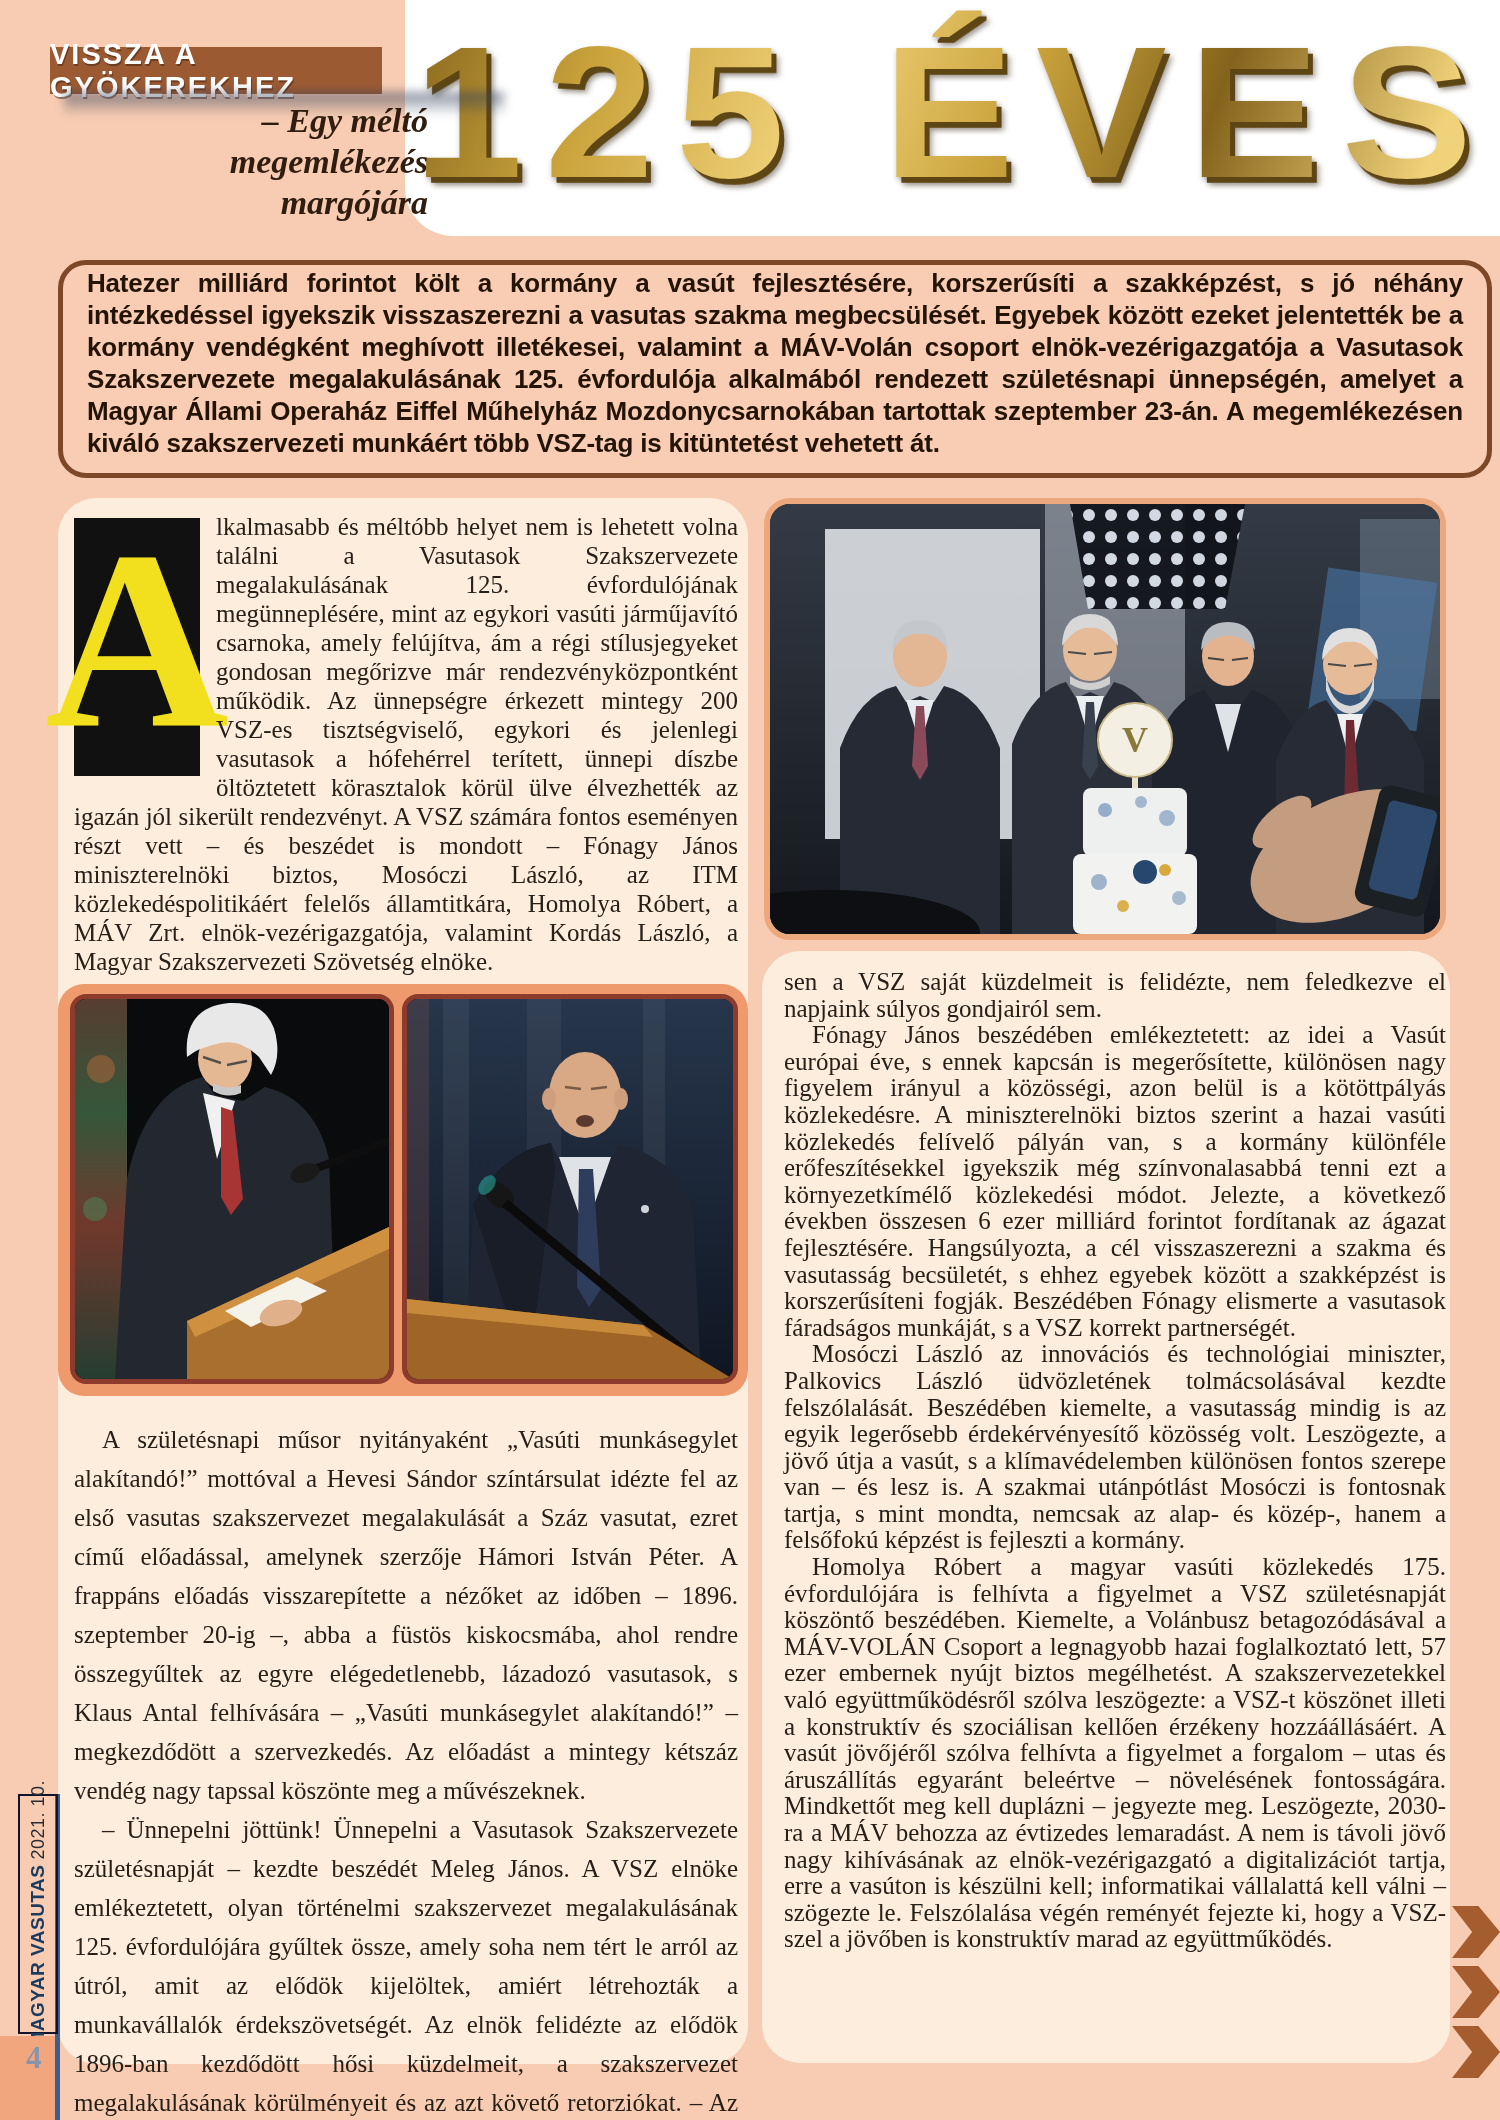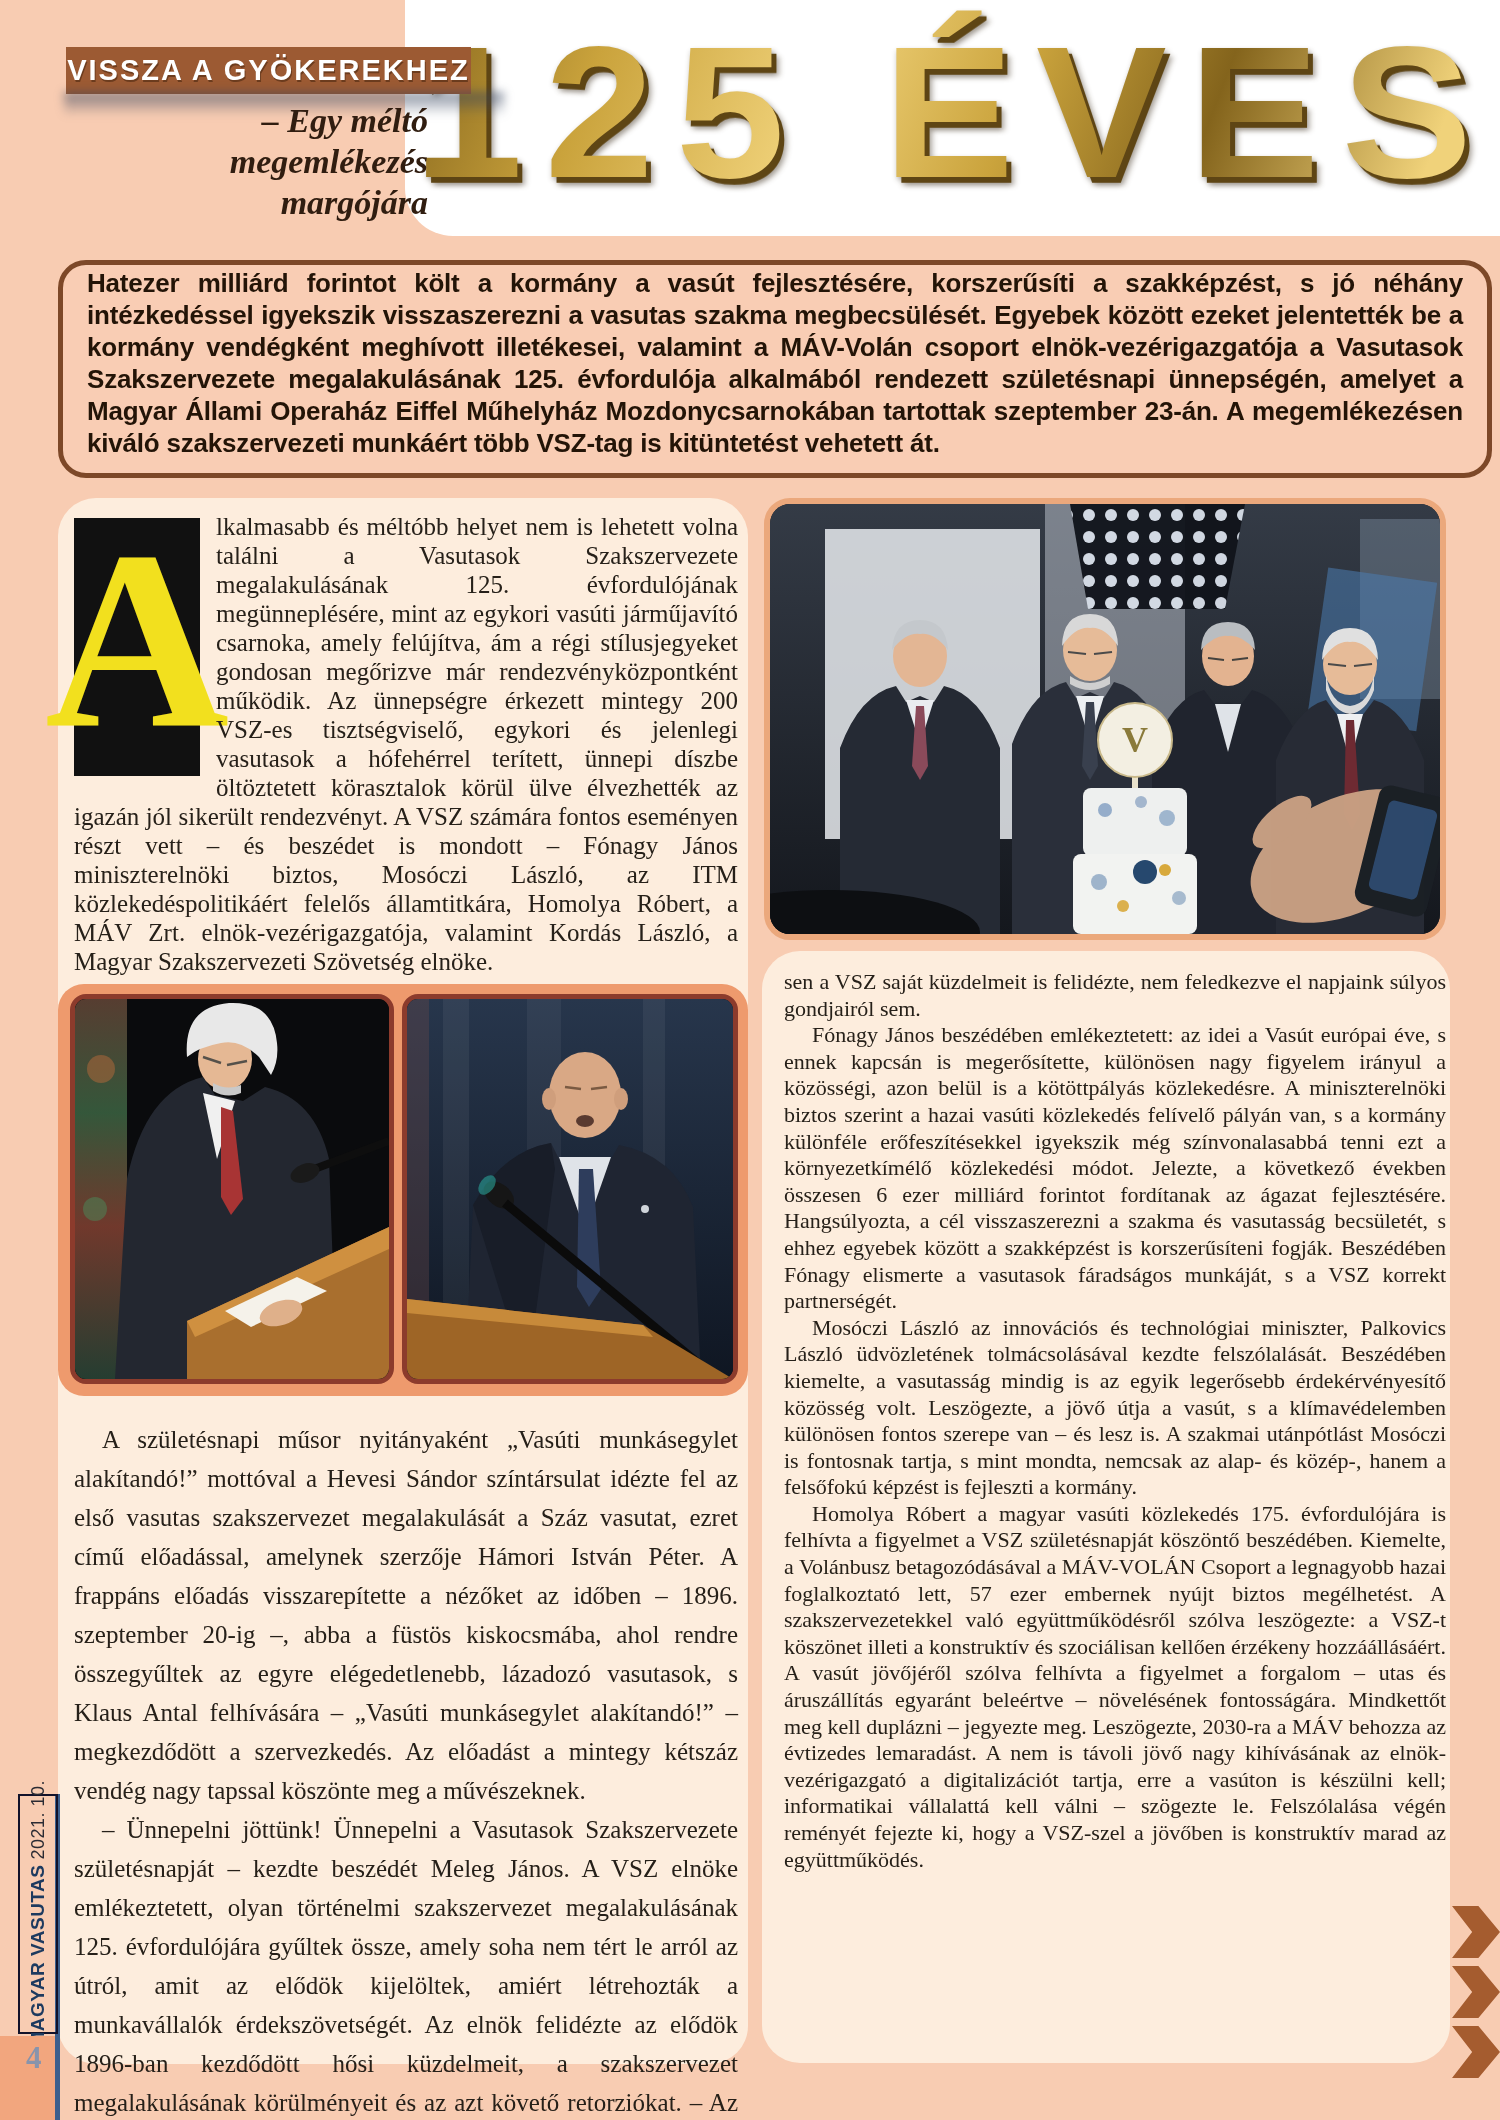--- a/index.html
+++ b/index.html
@@ -16,24 +16,24 @@
     position:absolute; left:408px; top:2px; width:1092px; height:230px;
     display:flex; align-items:center; justify-content:center;
     font-family:"Liberation Sans", sans-serif; font-weight:900;
     font-size:196px; letter-spacing:22px; line-height:200px; white-space:nowrap;
     transform:scaleY(0.96); transform-origin:top;
     background:linear-gradient(110deg, var(--gold_dark) 0%, var(--gold_mid) 18%, var(--gold_light) 38%, var(--gold_mid) 55%, var(--gold_dark) 72%, var(--gold_light) 92%);
     -webkit-background-clip:text; background-clip:text; color:transparent;
     filter:drop-shadow(5px 6px 0 #5e4514) drop-shadow(2px 3px 3px rgba(40,25,5,.45));
   }
   .banner{
-    position:absolute; left:50px; top:47px; width:405px; height:47px;
+    position:absolute; left:50px; top:47px; width:332px; height:47px;
     background:var(--banner_bg); display:flex; align-items:center; justify-content:center;
     font-family:"Liberation Sans", sans-serif; font-weight:900; font-size:29px;
-    letter-spacing:2px; color:var(--banner_text); text-shadow:1px 2px 0 rgba(60,30,10,.5);margin-left:16px;
+    letter-spacing:2px; color:var(--banner_text); text-shadow:1px 2px 0 rgba(60,30,10,.5);
   }
   .banner-shadow{
     position:absolute; left:64px; top:92px; width:440px; height:24px;
     background:linear-gradient(to bottom, rgba(52,66,92,.6), rgba(52,66,92,0));
     filter:blur(5px);
   }
   .subtitle{
     position:absolute; left:80px; top:100px; width:348px; text-align:right;
     font-style:italic; font-weight:600; font-size:34px; line-height:41px; color:var(--title_ink);
   }
@@ -71,21 +71,21 @@
   .dropcap{
     float:left; width:126px; height:258px; margin:6px 16px 4px 0;
     background:var(--dropcap_bg); color:var(--dropcap_fg);
     display:flex; align-items:center; justify-content:center;
     font-family:"Liberation Serif", serif; font-weight:700; font-size:255px; line-height:230px;
     padding-bottom:14px; box-sizing:border-box;
   }
   .col1b{ position:absolute; left:74px; top:1420px; width:664px; font-size:25px; line-height:39px;
     color:var(--ink); text-align:justify;}
   .col1b p{ margin:0; text-indent:28px;}
-  .col2{ position:absolute; left:784px; top:969px; width:662px; font-size:22px; line-height:26.6px;
+  .col2{ position:absolute; left:784px; top:969px; width:662px; font-size:25px; line-height:26.6px;
     color:var(--ink); text-align:justify;}
   .col2 p{ margin:0; text-indent:28px;}
   .col2 p.cont{ text-indent:0;}
   .col2 b{ font-weight:400; }
   
   .chevron{
     position:absolute; left:1452px; width:48px; height:52px; background:var(--accent_brown);
     clip-path:polygon(0 0, 55% 0, 100% 50%, 55% 100%, 0 100%, 42% 50%);
   }
   .chev1{ top:1906px;} .chev2{ top:1966px;} .chev3{ top:2026px;}

